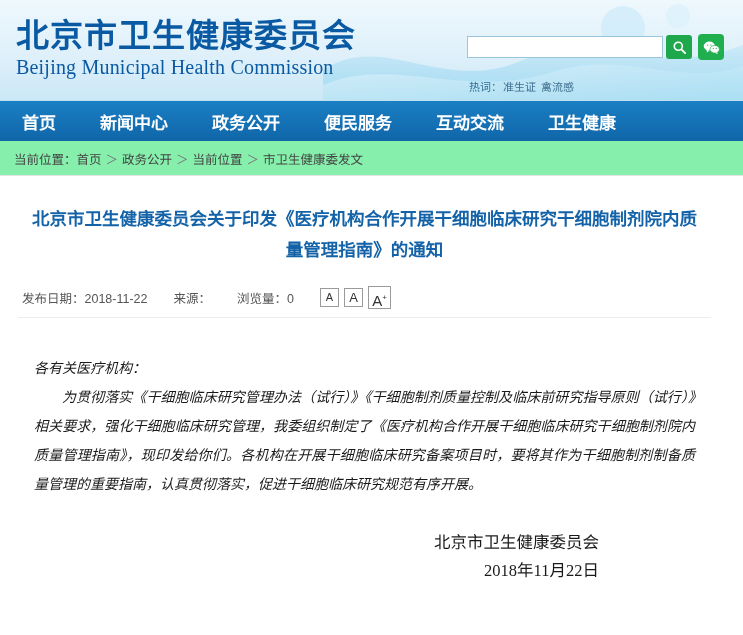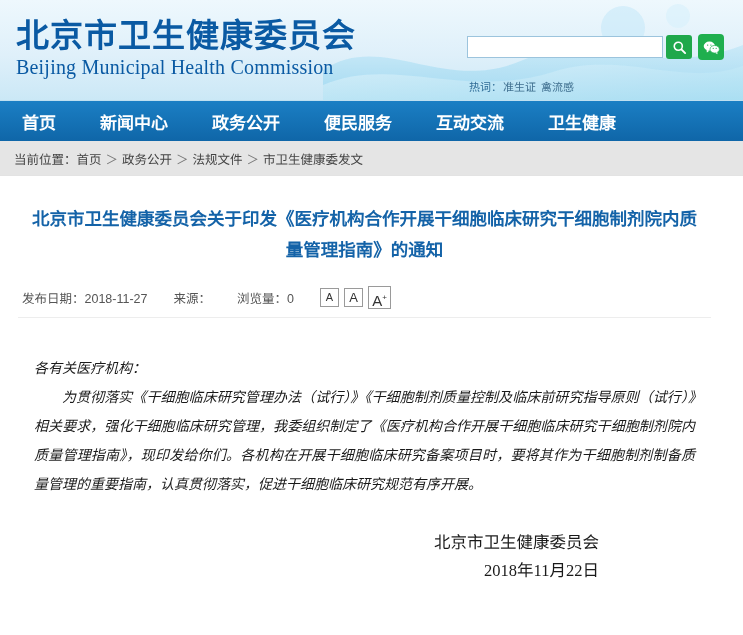--- a/index.html
+++ b/index.html
@@ -137,21 +137,21 @@
 
   
   .crumb {
     height: 34px;
     display: flex;
     align-items: center;
     padding: 0 14px;
     font-size: 12.5px;
     color: #444;
     border-bottom: 1px solid #e3e3e3;
-    background: #e5e5e5;
+    background: #86efac;
   }
   .crumb a { color: #444; text-decoration: none; }
   .crumb .sep { margin: 0 4px; color: #777; }
 
   
   .article {
     padding: 14px 32px 0 18px;
   }
   .art-title {
     color: #1463a8;
@@ -283,31 +283,31 @@
   <div class="nav-item">互动交流</div>
   <div class="nav-item">卫生健康</div>
 </div>
 
 <div class="crumb">
   <span>当前位置：</span>
   <a href="#">首页</a>
   <span class="sep">＞</span>
   <a href="#">政务公开</a>
   <span class="sep">＞</span>
-  <a href="#">法规文件</a>
+  <a href="#">当前位置</a>
   <span class="sep">＞</span>
   <a href="#">市卫生健康委发文</a>
 </div>
 
 <div class="article">
   <div class="art-title">北京市卫生健康委员会关于印发《医疗机构合作开展干细胞临床研究干细胞制剂院内质量管理指南》的通知</div>
 
   <div class="meta">
     <span class="m-item">
-      <span>发布日期：</span><span>2018-11-27</span>
+      <span>发布日期：</span><span>2018-11-22</span>
     </span>
     <span class="m-item">
       <span>来源：</span><span></span>
     </span>
     <span class="m-item">
       <span>浏览量：</span><span>0</span>
     </span>
     <span class="fontsizes">
       <button class="fs-btn">A</button>
       <button class="fs-btn mid">A</button>

